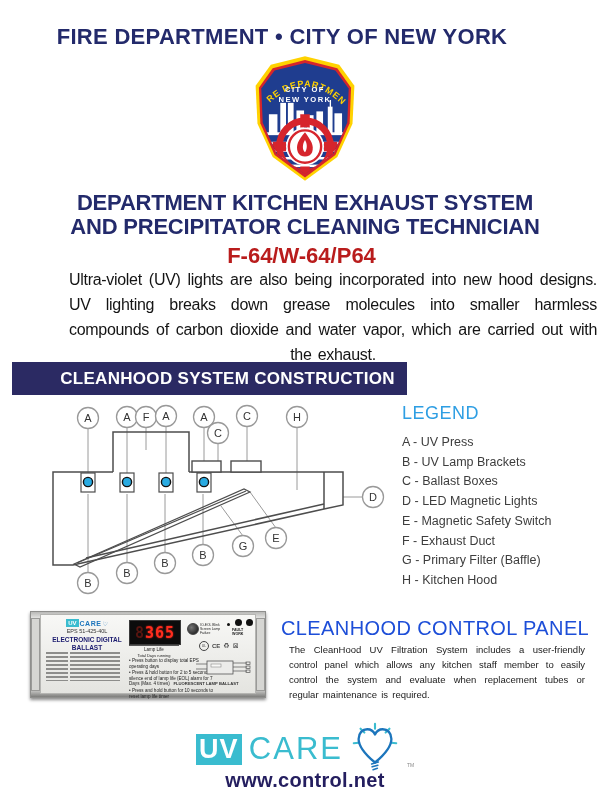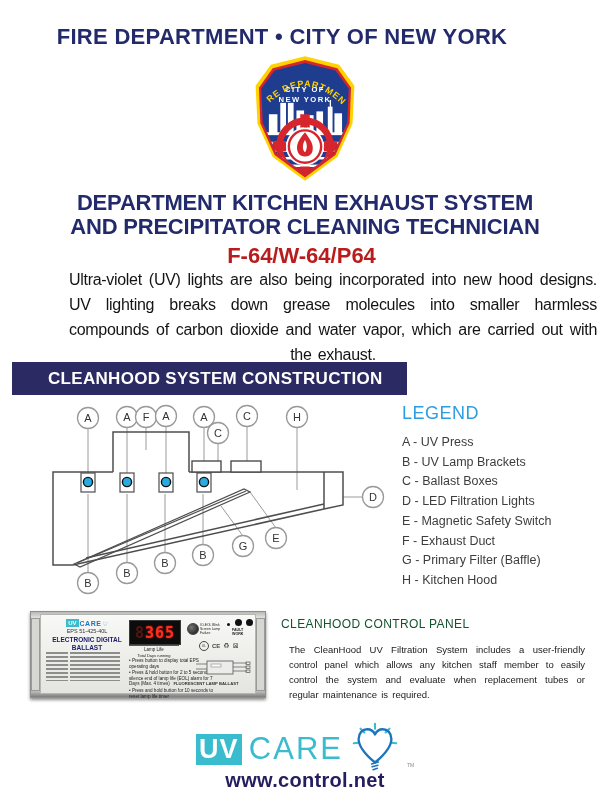--- a/index.html
+++ b/index.html
@@ -24,21 +24,21 @@
   }
   .intro {
     position:absolute; top:267px; left:41px; width:528px;
     font-size:16px; line-height:25px; color:#141414; letter-spacing:-.3px;
     text-align:justify; text-align-last:center; word-spacing:2px;margin-left:28px;
   }
   
   .banner {
     position:absolute; top:362px; left:12px; width:395px; height:33px;
     background:#2b2a63; color:#ffffff; font-size:17px; font-weight:bold;
-    line-height:33px; padding-left:36px; box-sizing:border-box; letter-spacing:.3px;
+    line-height:33px; padding-left:36px; box-sizing:border-box; letter-spacing:.3px;text-align:center;
   }
   .diagram { position:absolute; top:402px; left:40px; }
   .diagram text { font-family:"Liberation Sans", sans-serif; font-size:11px; fill:#333; }
   .legend { position:absolute; top:403px; left:402px; width:205px; }
   .legend-heading { font-size:18px; color:#2e9ee3; letter-spacing:.5px; margin:0 0 9px 0; }
   .legend-item { font-size:12.5px; color:#3d3d3d; line-height:19.7px; }
   
   .panel {
     position:absolute; top:611px; left:30px; width:236px; height:87px;
     background:linear-gradient(180deg,#b9b9b7,#e8e8e6 8%,#efefed 88%,#7e7e7c);
@@ -85,21 +85,21 @@
   .pf-fault { position:absolute; left:191px; top:13px; font-size:3.6px; font-weight:bold; color:#222; }
   .pf-certs { position:absolute; left:158px; top:26px; display:flex; gap:3px; align-items:center; color:#444; }
   .cert-ul { width:8px; height:8px; border:1px solid #444; border-radius:50%; font-size:3.5px;
              display:flex; align-items:center; justify-content:center; }
   .cert-ce { font-size:6px; font-weight:bold; }
   .cert-recycle, .cert-weee { font-size:7px; }
   .pf-wiring { position:absolute; left:150px; top:44px; }
   .pf-caption { position:absolute; left:118px; top:66px; width:94px; text-align:center;
                 font-size:4.2px; font-weight:bold; color:#333; }
   
-  .cp-heading { position:absolute; top:617px; left:281px; font-size:12px; color:#14532d; letter-spacing:.4px; }
+  .cp-heading { position:absolute; top:617px; left:281px; font-size:20px; color:#1d4ed8; letter-spacing:.4px; }
   .cp-body {
     position:absolute; top:642px; left:281px; width:296px; font-size:9.5px; line-height:15px;
     color:#1a1a1a; text-align:justify; word-spacing:1.5px;margin-left:8px;
   }
   
   .brandmark { position:absolute; top:722px; left:0; width:610px; height:54px;
                display:flex; justify-content:center; align-items:center; gap:7px; }
   .uv-box { background:#3abccf; color:#fff; font-weight:bold; font-size:27px;
             width:46px; height:31px; display:flex; align-items:center; justify-content:center; letter-spacing:1px; }
   .care-text { color:#3abccf; font-size:31px; letter-spacing:2px; }
@@ -293,21 +293,21 @@
           <text x="48" y="185" text-anchor="middle">B</text>
         </g>
     </g>
   </svg>
 
   <div class="legend">
     <div class="legend-heading">LEGEND</div>
     <div class="legend-item">A - UV Press</div>
     <div class="legend-item">B - UV Lamp Brackets</div>
     <div class="legend-item">C - Ballast Boxes</div>
-    <div class="legend-item">D - LED Filtration Lights</div>
+    <div class="legend-item">D - LED Magnetic Lights</div>
     <div class="legend-item">E - Magnetic Safety Switch</div>
     <div class="legend-item">F - Exhaust Duct</div>
     <div class="legend-item">G - Primary Filter (Baffle)</div>
     <div class="legend-item">H - Kitchen Hood</div>
   </div>
 
   <div class="panel">
     <div class="panel-face">
       <div class="pf-brand">
         <div class="pf-logo">

